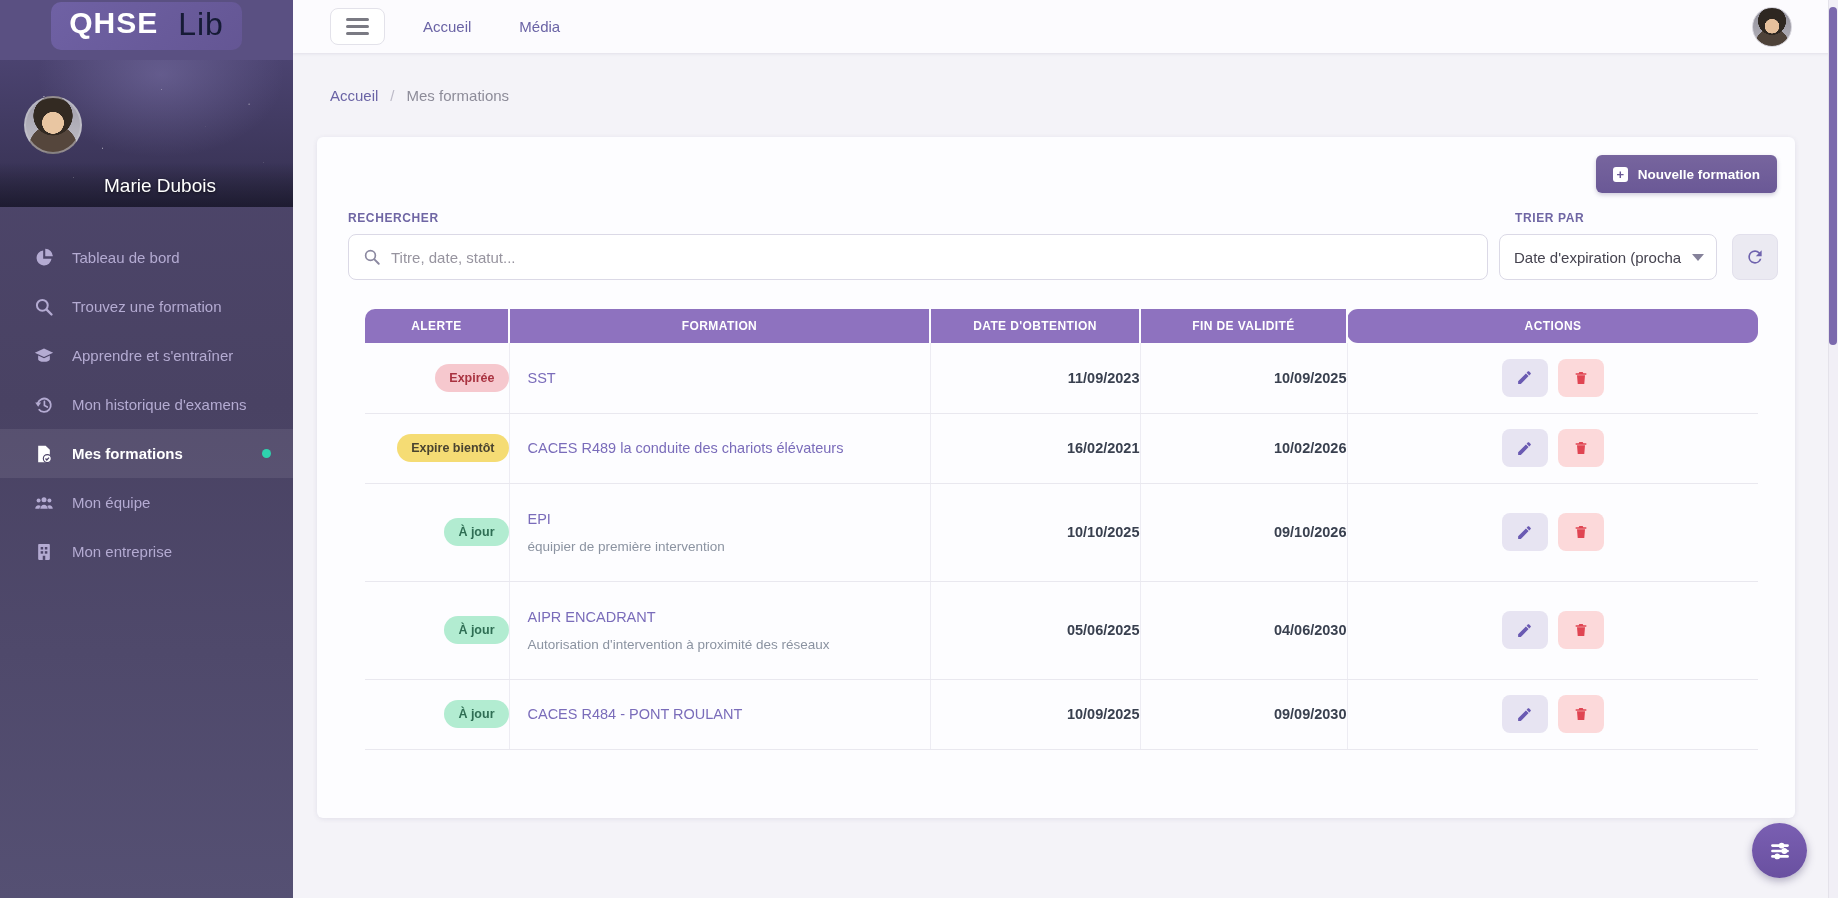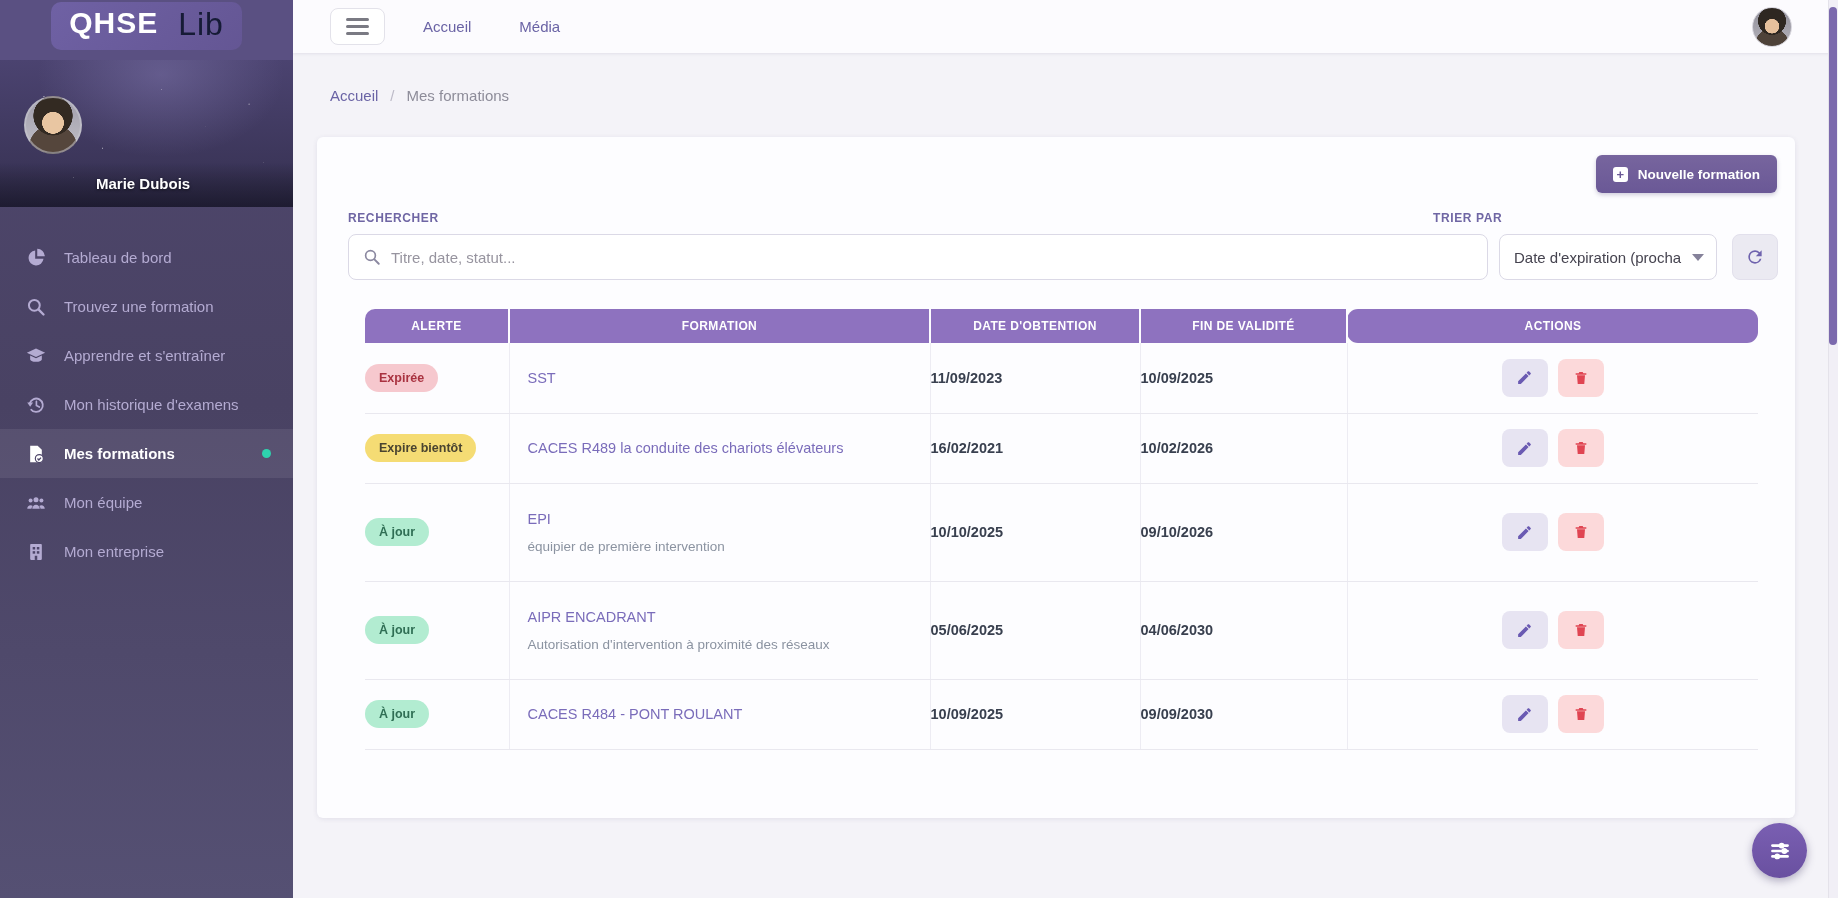--- a/index.html
+++ b/index.html
@@ -27,25 +27,25 @@
       linear-gradient(180deg,#4b4370 0%,#3c365a 70%,#2d2a45 100%); }
   .profile::after { content:""; position:absolute; left:0; right:0; bottom:0; height:45px;
     background:linear-gradient(180deg,transparent,rgba(18,16,32,.55)); }
   .profile-avatar { position:absolute; left:24px; top:36px; width:58px; height:58px; border-radius:50%;
     border:2px solid rgba(200,200,210,.55);
     background:
       radial-gradient(circle at 50% 46%, #e9c6a2 0 27%, transparent 28%),
       radial-gradient(circle at 50% 33%, #332a22 0 43%, transparent 44%),
       radial-gradient(circle at 50% 95%, #55463c 0 42%, transparent 43%),
       linear-gradient(#a09daa,#c2c0c8); z-index:2; }
-  .profile-name { position:absolute; left:96px; top:115px; color:#ffffff; font-size:15px; font-weight:700;
+  .profile-name { position:absolute; left:104px; top:115px; color:#ffffff; font-size:19px; font-weight:400;
     text-shadow:0 1px 3px rgba(0,0,0,.6); z-index:2; }
   .menu { padding-top:26px; }
   .menu-item { position:relative; display:flex; align-items:center; gap:18px; height:49px;
-    padding-left:26px; color:#b4abd2; font-size:15px; cursor:pointer; }
+    padding-left:34px; color:#b4abd2; font-size:15px; cursor:pointer; }
   .menu-item svg { flex:0 0 20px; }
   .menu-item.active { background:rgba(255,255,255,.08); color:#ffffff; font-weight:700; }
   .menu-dot { position:absolute; right:22px; width:9px; height:9px; border-radius:50%; background:#2ed3ae; }
 
   
   .main { position:absolute; left:293px; top:0; width:1545px; height:898px; }
   .topbar { position:relative; height:53px; background:#fcfbfe; box-shadow:0 1px 3px rgba(70,60,110,.10);
     display:flex; align-items:center; }
   .hamburger { margin-left:37px; width:55px; height:37px; background:#ffffff; border:1px solid #e3e2ea;
     border-radius:8px; display:flex; flex-direction:column; justify-content:center; align-items:center; gap:4px; cursor:pointer; }
@@ -69,21 +69,21 @@
   .card { position:relative; margin-left:24px; width:1478px; height:681px; background:#fdfdff;
     border-radius:6px; box-shadow:0 1px 5px rgba(70,60,110,.10); }
   .new-btn { position:absolute; right:18px; top:18px; height:38px; padding:0 17px;
     background:linear-gradient(180deg,#77659e,#6a5896); color:#fff; font-size:13.5px; font-weight:700;
     border:none; border-radius:6px; display:flex; align-items:center; gap:10px; cursor:pointer;
     box-shadow:0 2px 4px rgba(70,60,110,.25); font-family:inherit; }
   .plus-box { width:15px; height:15px; background:#ffffff; color:#6a5896; border-radius:3px;
     font-size:13px; font-weight:700; line-height:15px; text-align:center; }
   .field-label { position:absolute; top:74px; font-size:12px; font-weight:700; letter-spacing:.6px; color:#6f66a4; }
   .label-search { left:31px; }
-  .label-sort { left:1116px;text-align:center; }
+  .label-sort { left:1198px;text-align:center; }
   .search-box { position:absolute; left:31px; top:97px; width:1140px; height:46px; background:#fff;
     border:1px solid #dbd9e6; border-radius:8px; display:flex; align-items:center; padding-left:14px; gap:10px; }
   .search-box input { border:none; outline:none; flex:1; font-size:15px; color:#45434f;
     font-family:inherit; background:transparent; }
   .search-box input::placeholder { color:#97949f; }
   .sort-box { position:absolute; left:1182px; top:97px; width:218px; height:46px; background:#fff;
     border:1px solid #dbd9e6; border-radius:8px; display:flex; align-items:center;
     padding:0 12px 0 14px; cursor:pointer; }
   .sort-value { flex:1; font-size:15px; color:#45434f; white-space:nowrap; overflow:hidden; }
   .caret { width:0; height:0; border-left:6px solid transparent; border-right:6px solid transparent;
@@ -97,21 +97,21 @@
   table { border-collapse:collapse; table-layout:fixed; width:1393px; }
   thead th { background:#8e72bf; color:#ffffff; font-size:12px; font-weight:700; letter-spacing:.4px;
     height:34px; text-align:center; border-right:2px solid #fdfdff; }
   thead th:first-child { border-top-left-radius:10px; }
   thead th:last-child { border-top-right-radius:10px; border-right:none;border-radius:11px; }
   tbody td { border-bottom:1px solid #e9e8ef; border-right:1px solid #edecf3; vertical-align:middle;
     background:#fdfdff; }
   tbody td:last-child { border-right:none; }
   tr.h70 td { height:70px; }
   tr.h98 td { height:98px; }
-  .cell-center { text-align:left; }
+  .cell-center { text-align:right; }
   .badge { display:inline-block; padding:7px 14px; border-radius:16px; font-size:12.5px; font-weight:700; }
   .badge--expired { background:#f6c8ce; color:#a93240; }
   .badge--warning { background:#f5dc74; color:#4a4430; }
   .badge--ok { background:#b2ecd1; color:#2f6e54; }
   .f-title { padding-left:18px; color:#7a6cba; font-size:14.5px; font-weight:500; cursor:pointer; }
   .f-sub { padding-left:18px; color:#8b93a1; font-size:13.5px; margin-top:12px; }
   .date-val { color:#39404f; font-size:14.5px; font-weight:600; }
   .actions { display:flex; gap:10px; justify-content:center; }
   .icon-btn { width:46px; height:38px; border:none; border-radius:8px; display:flex; align-items:center;
     justify-content:center; cursor:pointer; }

